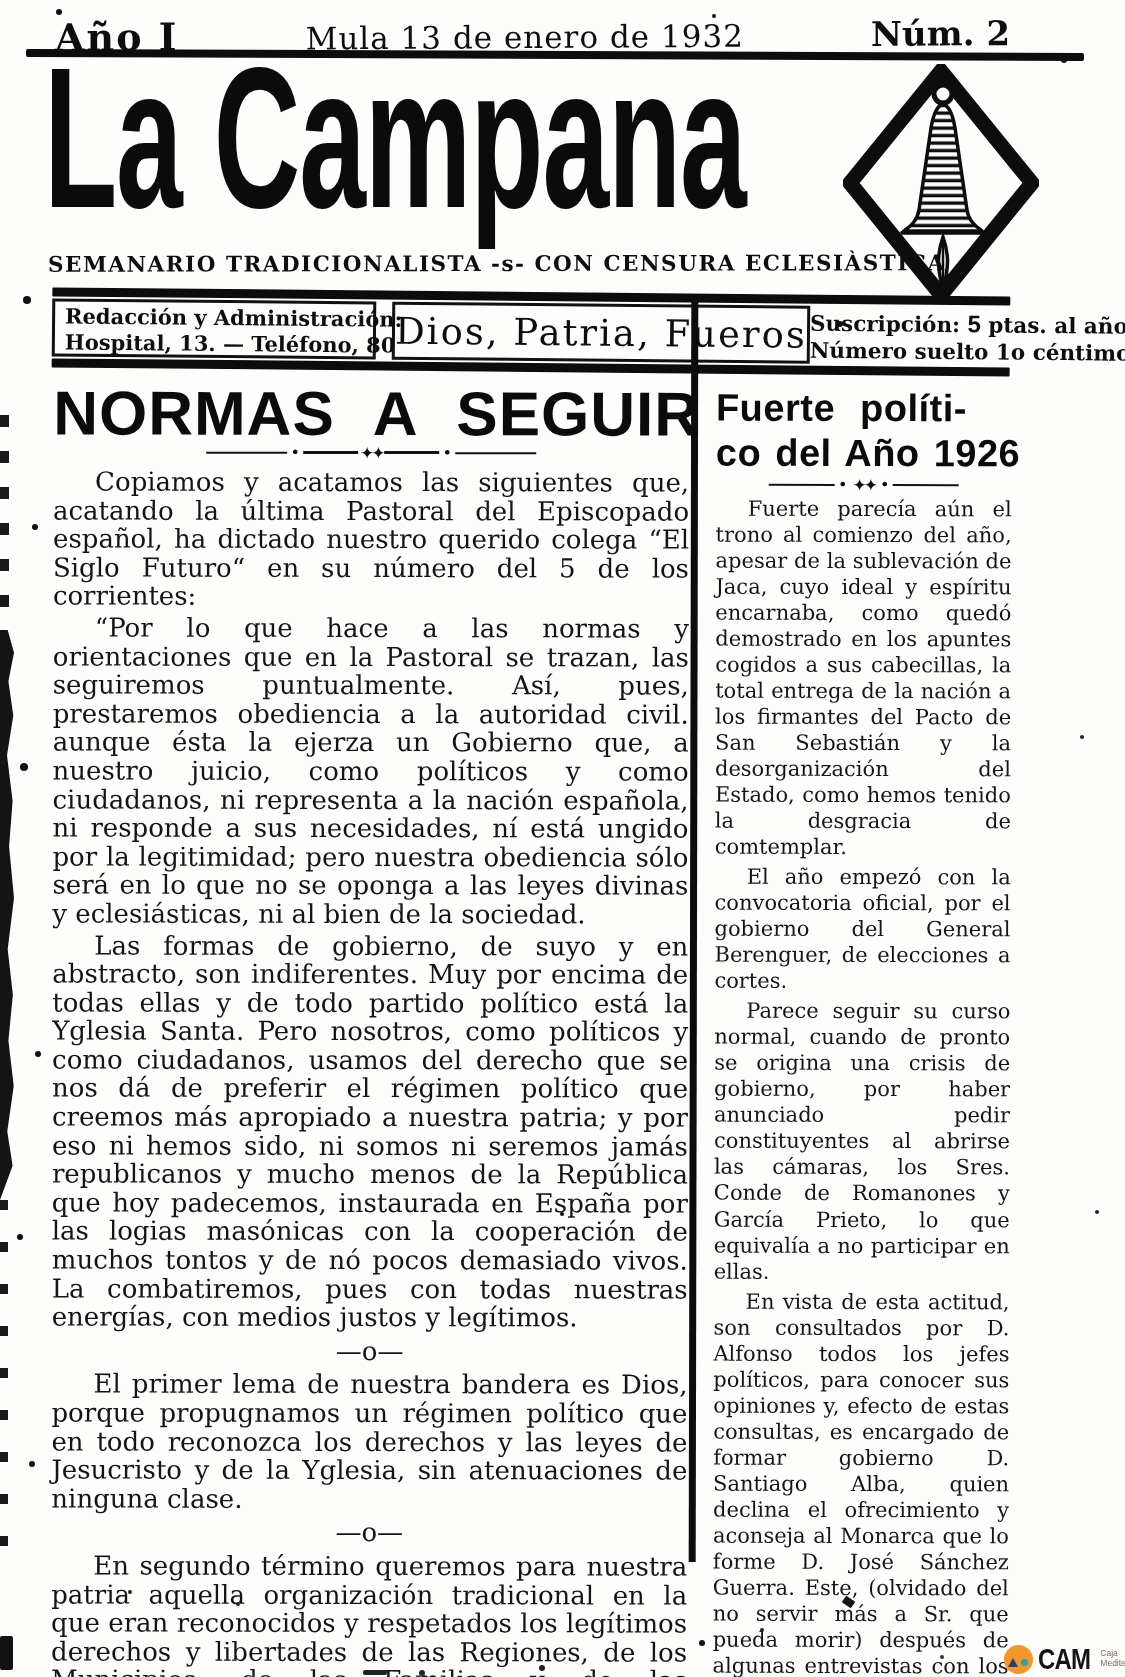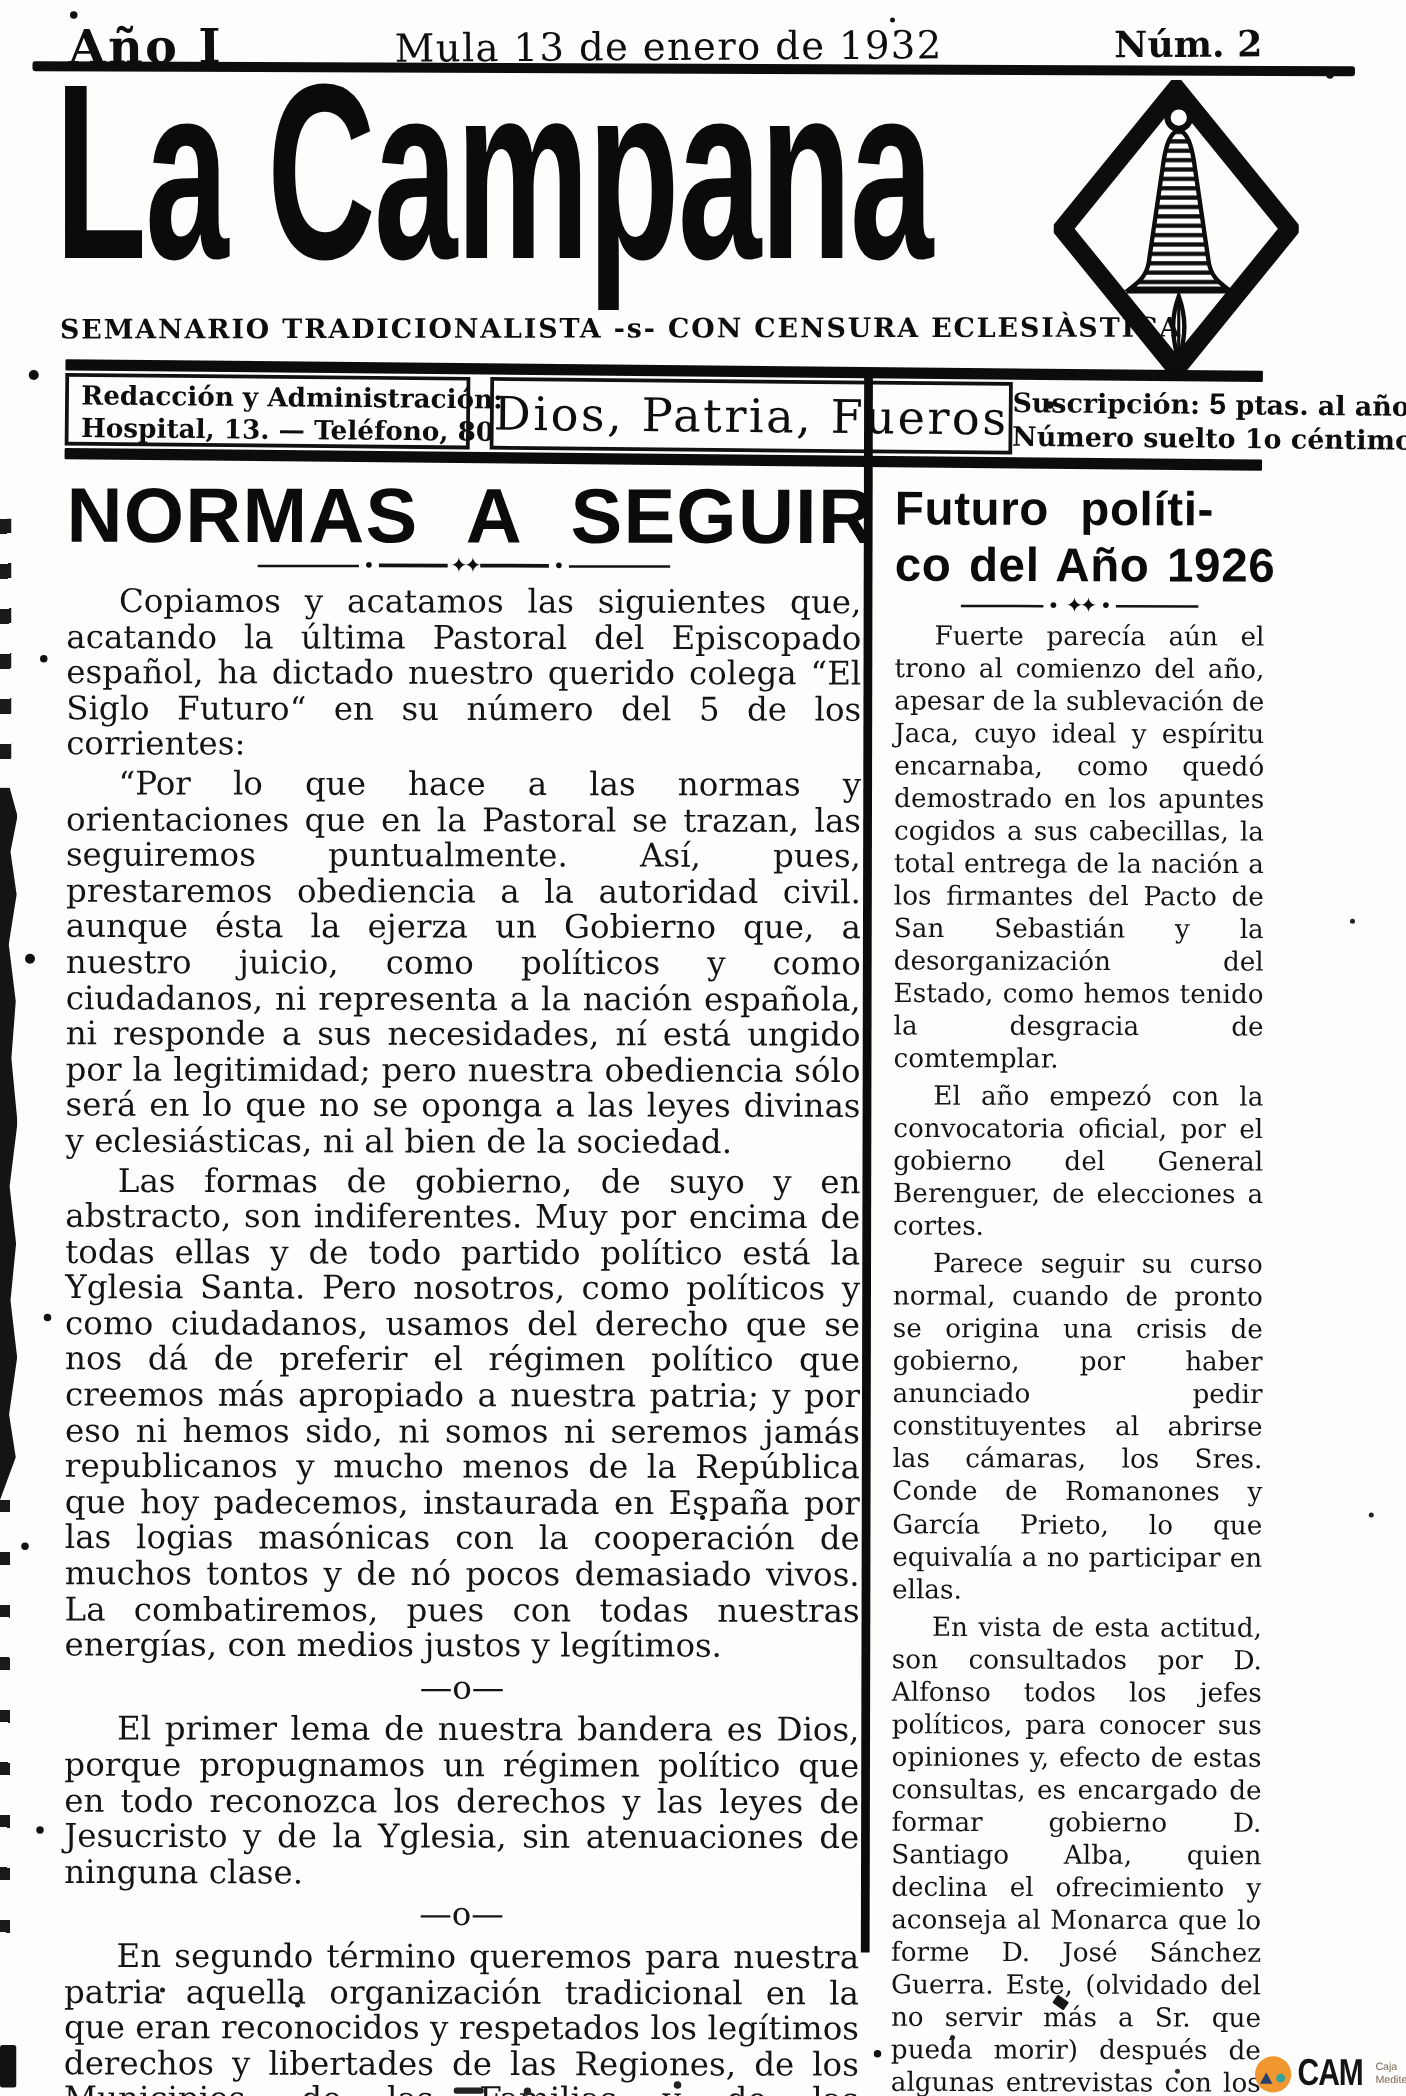--- a/index.html
+++ b/index.html
@@ -3,21 +3,21 @@
 <meta charset="utf-8">
 <style>
   html,body{margin:0;padding:0;}
   body{width:1125px;height:1677px;background:#e9e9e9;font-family:"DejaVu Serif",serif;}
   .page{position:relative;width:1125px;height:1677px;background:#fdfdfc;color:#0e0e0e;overflow:hidden;}
 
   
   .dateline{position:absolute;top:12px;left:55px;width:955px;display:flex;justify-content:space-between;align-items:baseline;transform:rotate(-0.35deg);}
   .dl-yr{font-size:38px;font-weight:600;letter-spacing:2px;}
   .dl-date{font-size:31px;font-weight:500;letter-spacing:1px;}
-  .dl-num{font-size:29px;font-weight:600;}
+  .dl-num{font-size:34px;font-weight:600;}
   .top-rule{position:absolute;top:51px;left:26px;width:1058px;height:8px;background:#0d0d0d;transform:rotate(0.22deg);border-radius:2px;}
 
   
   .masthead-title{position:absolute;left:44px;top:38px;font-family:"Liberation Sans",sans-serif;font-weight:bold;font-size:200px;line-height:1;letter-spacing:-2px;transform:scaleX(0.60);transform-origin:left top;white-space:nowrap;color:#0b0b0b;}
   .subtitle{position:absolute;left:48px;top:251px;font-size:21.5px;font-weight:600;letter-spacing:1.5px;white-space:nowrap;transform:rotate(-0.1deg);}
 
   
   .bell-logo{position:absolute;left:843px;top:64px;width:196px;height:238px;}
 
   
@@ -151,21 +151,21 @@
         <div class="para">Las formas de gobierno, de suyo y en abstracto, son indiferentes. Muy por encima de todas ellas y de todo partido político está la Yglesia Santa. Pero nosotros, como políticos y como ciudadanos, usamos del derecho que se nos dá de preferir el régimen político que creemos más apropiado a nuestra patria; y por eso ni hemos sido, ni somos ni seremos jamás republicanos y mucho menos de la República que hoy padecemos, instaurada en España por las logias masónicas con la cooperación de muchos tontos y de nó pocos demasiado vivos. La combatiremos, pues con todas nuestras energías, con medios justos y legítimos.</div>
         <div class="sep">—o—</div>
         <div class="para">El primer lema de nuestra bandera es Dios, porque propugnamos un régimen político que en todo reconozca los derechos y las leyes de Jesucristo y de la Yglesia, sin atenuaciones de ninguna clase.</div>
         <div class="sep">—o—</div>
         <div class="para">En segundo término queremos para nuestra patria aquella organización tradicional en la que eran reconocidos y respetados los legítimos derechos y libertades de las Regiones, de los Municipios, de las Familias y de las Corporaciones. Y por último aspiramos a la restauración de aquella gloriosa Monarquía que, con tanto acierto, gobernó a España y reconoció y acató los derechos de la Yglesia. Por eso nuestro triple lema es Dios, Patria y Rey“.</div>
       </div>
   </div>
 
   <div class="rightcol">
     <div class="headline-right">
-      <div class="hr1">Futuro políti-</div>
+      <div class="hr1">Fuerte políti-</div>
       <div class="hr2">co del Año 1926</div>
     </div>
     <div class="orn div-right">
       <span class="l l-out"></span>
       <span class="dot">•</span>
       <span class="dia">✦✦</span>
       <span class="dot">•</span>
       <span class="l l-out"></span>
     </div>
     <div class="body-right">

